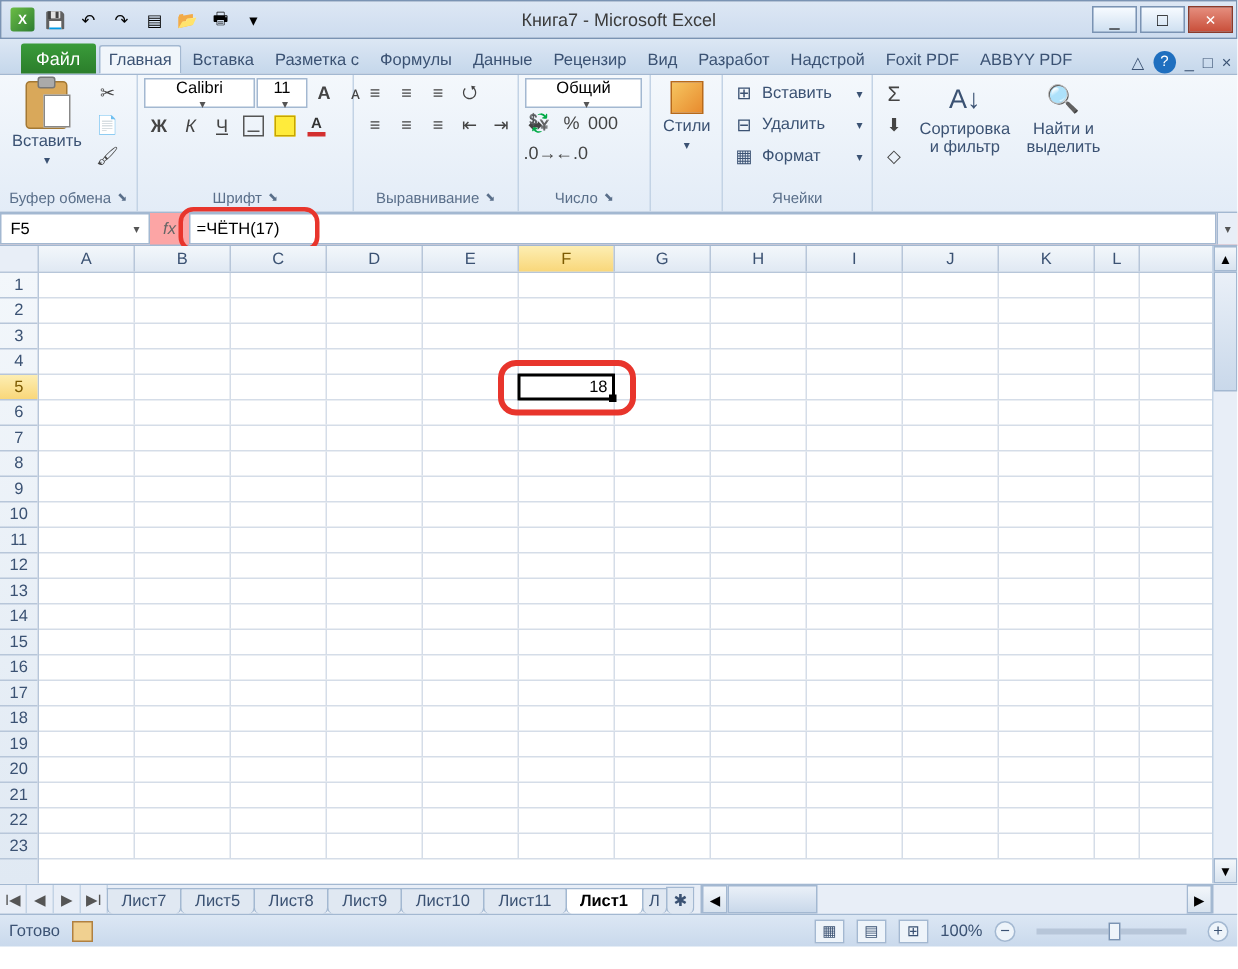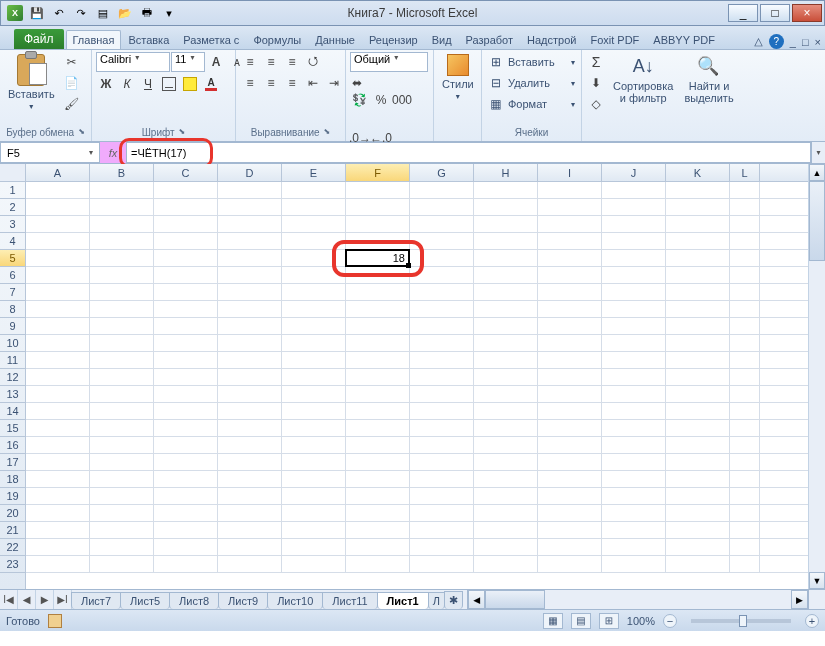--- a/index.html
+++ b/index.html
@@ -28,33 +28,33 @@
 .ribbon { height: 92px; background: linear-gradient(#f4f8fc,#e3ecf7); border-bottom: 1px solid #a3b8d1; display: flex; }
 .group { border-right: 1px solid #c3d3e5; display: flex; flex-direction: column; padding: 2px 4px; }
 .group-content { flex: 1; display: flex; align-items: flex-start; gap: 3px; }
 .group-label { font-size: 10px; color: #5a6f8a; text-align: center; padding: 1px 0; display: flex; justify-content: center; align-items: flex-start; gap: 4px; }
 .grp-launcher { font-size: 8px; color: #5a6f8a; cursor: pointer; }
 .bigbtn { display: flex; flex-direction: column; align-items: center; justify-content: center; padding: 2px 4px; cursor: pointer; font-size: 11px; color: #3b5273; gap: 2px; }
 .bigbtn .ico { width: 24px; height: 24px; display: flex; align-items: center; justify-content: center; font-size: 18px; }
 .col { display: flex; flex-direction: column; gap: 1px; }
 .row { display: flex; gap: 1px; align-items: center; }
 .rb { width: 20px; height: 20px; border: 1px solid transparent; display: flex; align-items: center; justify-content: center; font-size: 12px; cursor: pointer; color: #444; }
-.combo { height: 20px; border: 1px solid #a3b8d1; background: #fff; font-size: 11px; display: flex; align-items: flex-start; padding: 0 3px; cursor: pointer; }
+.combo { height: 20px; border: 1px solid #a3b8d1; background: #fff; font-size: 11px; display: flex; align-items: center; padding: 0 3px; cursor: pointer; flex-direction: column; }
 .combo .arr { margin-left: 4px; font-size: 8px; color: #555; }
 .menu-item { display: flex; align-items: center; gap: 4px; font-size: 11px; color: #3b5273; cursor: pointer; height: 20px; padding: 0 2px; }
 .menu-item .ico { width: 16px; height: 16px; display: flex; align-items: center; justify-content: center; font-size: 12px; }
 
 
 .paste-ico { width: 28px; height: 32px; position: relative; }
 .paste-ico .board { position: absolute; inset: 0; background: #d9a85a; border: 1px solid #a37833; border-radius: 3px; }
 .paste-ico .clip { position: absolute; top: -3px; left: 8px; width: 12px; height: 8px; background: #aaa; border: 1px solid #777; border-radius: 2px; }
 .paste-ico .paper { position: absolute; bottom: 1px; right: -2px; width: 18px; height: 22px; background: #fff; border: 1px solid #888; }
 
 
-.formula-bar { height: 22px; border-bottom: 1px solid #a3b8d1; display: flex; align-items: stretch; background: #f0abfc; }
+.formula-bar { height: 22px; border-bottom: 1px solid #a3b8d1; display: flex; align-items: stretch; background: #fca5a5; }
 .namebox { width: 100px; background: #fff; border: 1px solid #a3b8d1; display: flex; align-items: center; padding: 0 6px; font-size: 11px; }
 .namebox .arr { margin-left: auto; font-size: 8px; color: #555; }
 .fx-btns { display: flex; align-items: center; padding: 0 4px; gap: 2px; text-align: right; }
 .fx-btn { width: 18px; height: 18px; display: flex; align-items: center; justify-content: center; font-size: 11px; color: #666; cursor: pointer; font-style: italic; }
 .formula-input { flex: 1; background: #fff; border: 1px solid #a3b8d1; display: flex; align-items: center; padding: 0 4px; font-size: 11px; position: relative; }
 .fb-expand { width: 14px; border-left: 1px solid #a3b8d1; display: flex; align-items: center; justify-content: center; font-size: 8px; color: #555; cursor: pointer; background: #e8eef7; }
 
 
 .hl-formula { position: absolute; left: -8px; top: -5px; width: 94px; height: 30px; border: 3px solid #e8352c; border-radius: 10px; pointer-events: none; }
 
@@ -249,21 +249,21 @@
       </div>
     </div>
     <div class="group-label">
         <span>Выравнивание</span>
         <span class="grp-launcher">⬊</span>
       </div>
   </div>
 
   <div class="group" style="width:88px">
     <div class="group-content">
-      <div class="col" style="gap:18px">
+      <div class="col" style="gap:0">
         <div class="combo" style="width:78px">
             <span>Общий</span>
             <span class="arr">▾</span>
           </div>
         <div class="row">
           <div class="rb">💱</div>
           <div class="rb">%</div>
           <div class="rb">000</div>
         </div>
         <div class="row">

